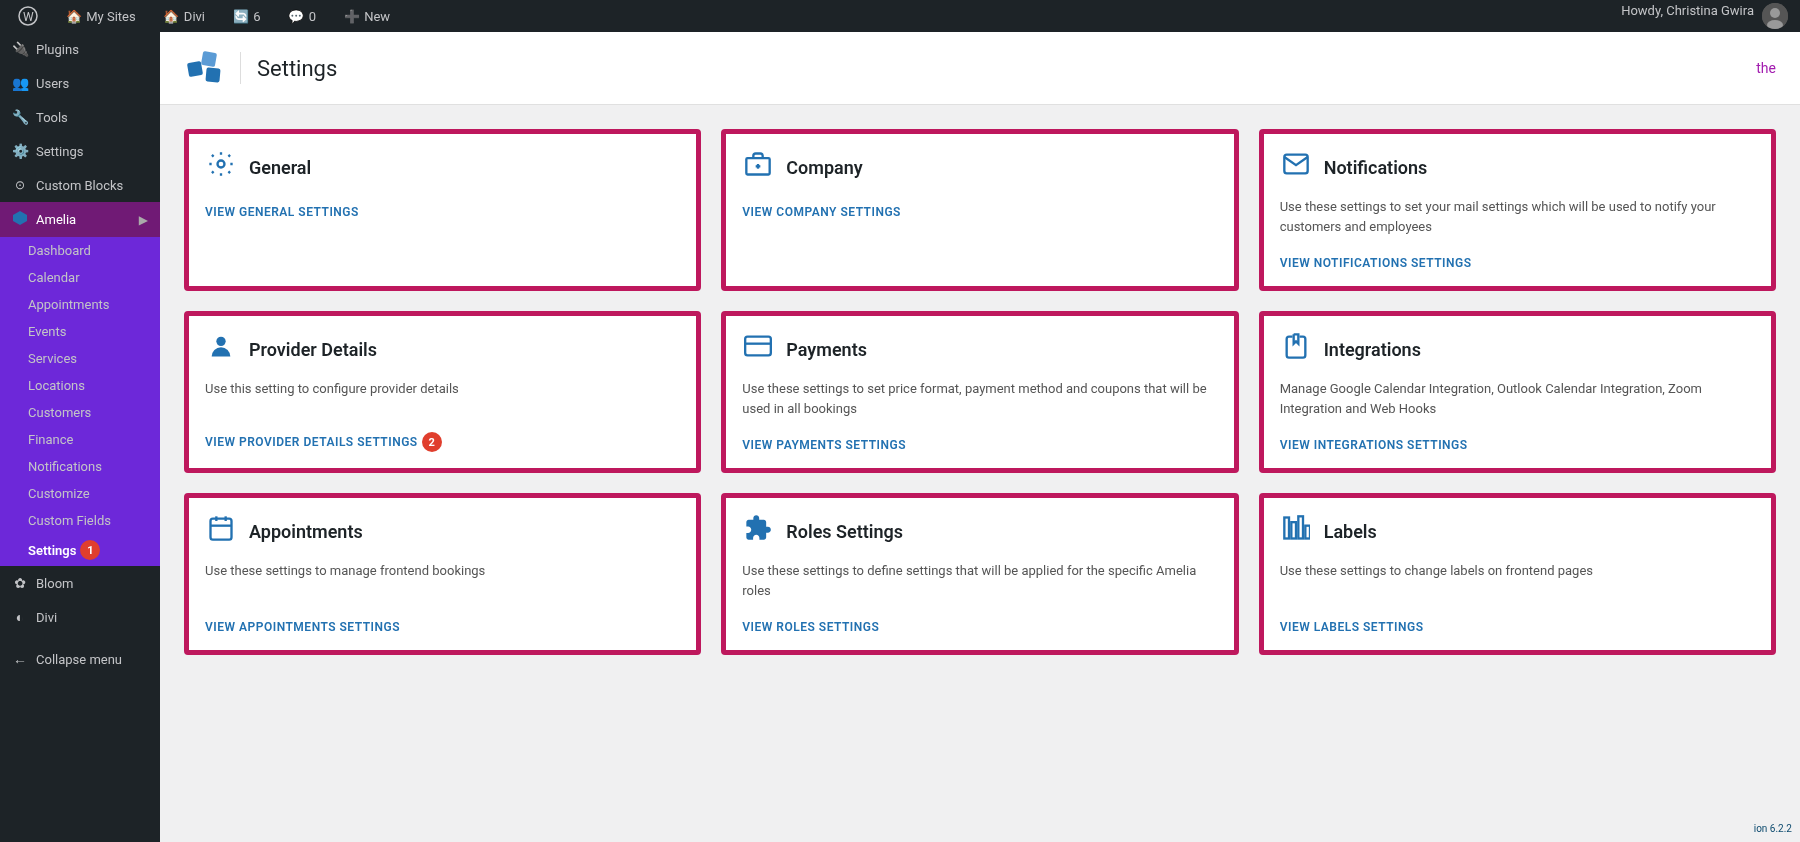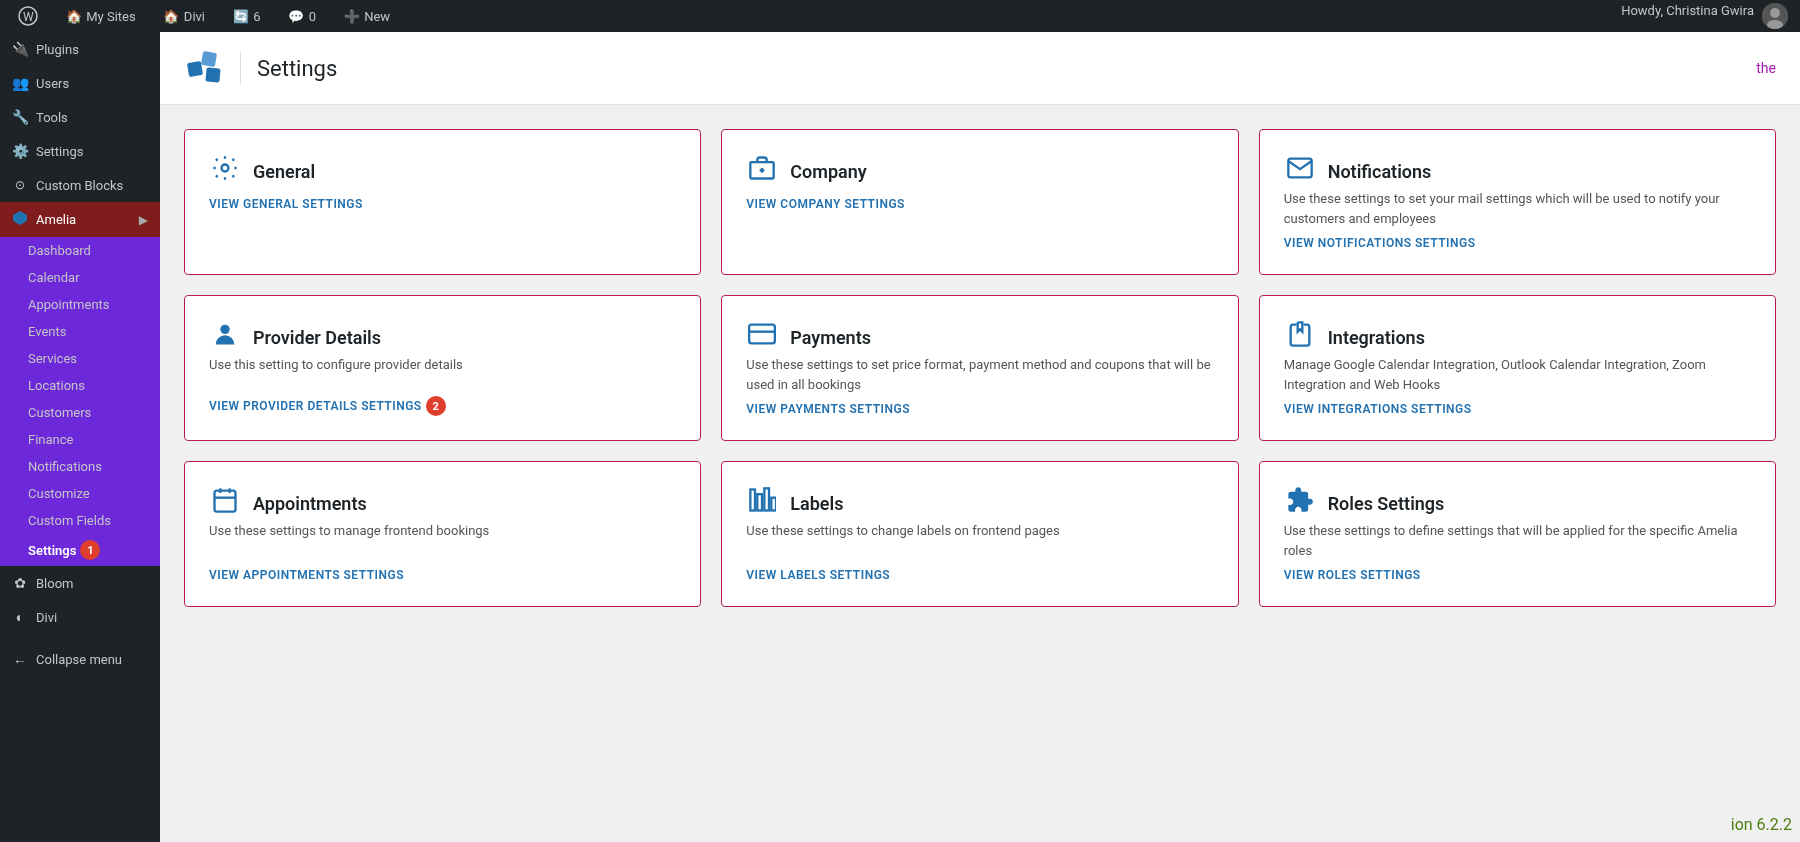--- a/index.html
+++ b/index.html
@@ -53,21 +53,21 @@
     .sidebar-item {
       display: flex;
       align-items: center;
       gap: 8px;
       padding: 8px 12px;
       cursor: pointer;
       color: #c3c4c7;
       text-decoration: none;
       min-height: 34px;
     }
-    .sidebar-item.active-parent { background: #7f1d1d; color: #fff; }
+    .sidebar-item.active-parent { background: #701a75; color: #fff; }
     .sidebar-icon { font-size: 14px; width: 16px; text-align: center; }
 
     .sidebar-sub { background: #6d28d9; }
     .sidebar-sub-item {
       padding: 6px 12px 6px 28px;
       cursor: pointer;
       color: #c3c4c7;
       font-size: 13px;
     }
     .sidebar-sub-item.active { color: #fff; font-weight: 600; }
@@ -111,25 +111,26 @@
     
     .settings-grid {
       padding: 24px;
       display: grid;
       grid-template-columns: repeat(3, 1fr);
       gap: 20px;
     }
 
     .settings-card {
       background: #fff;
-      border: 1px solid #be185d;
+      border: 5px solid #be185d;
       border-radius: 4px;
-      padding: 24px;
+      padding: 16px;
       display: flex;
       flex-direction: column;
+      gap: 12px;
     }
 
     .card-header {
       display: flex;
       align-items: center;
       gap: 12px;
     }
 
     .card-icon {
       font-size: 28px;
@@ -180,22 +181,22 @@
       display: flex;
       align-items: center;
       margin-top: 8px;
     }
 
     
     .version-text {
       position: fixed;
       bottom: 8px;
       right: 8px;
-      font-size: 16px;
-      color: #4d7c0f;
+      font-size: 10px;
+      color: #0c4a6e;
     }
   </style>
 </head>
 <body>
 
 <div class="admin-bar">
   <div class="admin-bar-item">
     <svg class="wp-icon" viewBox="0 0 20 20" fill="#c3c4c7">
         <circle cx="10" cy="10" r="9" stroke="#c3c4c7" stroke-width="1.5" fill="none"></circle>
         <text x="5" y="15" font-size="12" fill="#c3c4c7">W</text>
@@ -429,47 +430,47 @@
         </div>
         <div class="card-description">Use these settings to manage frontend bookings</div>
         <div class="card-link-row">
           <a class="card-link">VIEW APPOINTMENTS SETTINGS</a>
         </div>
       </div>
 
       <div class="settings-card">
         <div class="card-header">
           <div class="card-icon">
+            <svg width="28" height="28" viewBox="0 0 24 24" fill="#2271b1">
+                <path d="M20.5 11H19V7c0-1.1-.9-2-2-2h-4V3.5C13 2.12 11.88 1 10.5 1S8 2.12 8 3.5V5H4c-1.1 0-1.99.9-1.99 2v3.8H3.5c1.49 0 2.7 1.21 2.7 2.7s-1.21 2.7-2.7 2.7H2V20c0 1.1.9 2 2 2h3.8v-1.5c0-1.49 1.21-2.7 2.7-2.7 1.49 0 2.7 1.21 2.7 2.7V22H17c1.1 0 2-.9 2-2v-4h1.5c1.38 0 2.5-1.12 2.5-2.5S21.88 11 20.5 11z"></path>
+              </svg>
+          </div>
+          <span class="card-title">Roles Settings</span>
+        </div>
+        <div class="card-description">Use these settings to define settings that will be applied for the specific Amelia roles</div>
+        <div class="card-link-row">
+          <a class="card-link">VIEW ROLES SETTINGS</a>
+        </div>
+      </div>
+
+      <div class="settings-card">
+        <div class="card-header">
+          <div class="card-icon">
             <svg width="28" height="28" viewBox="0 0 24 24" fill="none" stroke="#2271b1" stroke-width="2">
                 <rect x="2" y="3" width="4" height="18"></rect>
                 <rect x="8" y="7" width="4" height="14"></rect>
                 <rect x="14" y="2" width="4" height="19"></rect>
                 <rect x="20" y="10" width="4" height="11"></rect>
               </svg>
           </div>
           <span class="card-title">Labels</span>
         </div>
         <div class="card-description">Use these settings to change labels on frontend pages</div>
         <div class="card-link-row">
           <a class="card-link">VIEW LABELS SETTINGS</a>
         </div>
       </div>
 
-      <div class="settings-card">
-        <div class="card-header">
-          <div class="card-icon">
-            <svg width="28" height="28" viewBox="0 0 24 24" fill="#2271b1">
-                <path d="M20.5 11H19V7c0-1.1-.9-2-2-2h-4V3.5C13 2.12 11.88 1 10.5 1S8 2.12 8 3.5V5H4c-1.1 0-1.99.9-1.99 2v3.8H3.5c1.49 0 2.7 1.21 2.7 2.7s-1.21 2.7-2.7 2.7H2V20c0 1.1.9 2 2 2h3.8v-1.5c0-1.49 1.21-2.7 2.7-2.7 1.49 0 2.7 1.21 2.7 2.7V22H17c1.1 0 2-.9 2-2v-4h1.5c1.38 0 2.5-1.12 2.5-2.5S21.88 11 20.5 11z"></path>
-              </svg>
-          </div>
-          <span class="card-title">Roles Settings</span>
-        </div>
-        <div class="card-description">Use these settings to define settings that will be applied for the specific Amelia roles</div>
-        <div class="card-link-row">
-          <a class="card-link">VIEW ROLES SETTINGS</a>
-        </div>
-      </div>
-
     </div>
   </div>
 </div>
 
 <div class="version-text">ion 6.2.2</div>
 
 </body></html>

